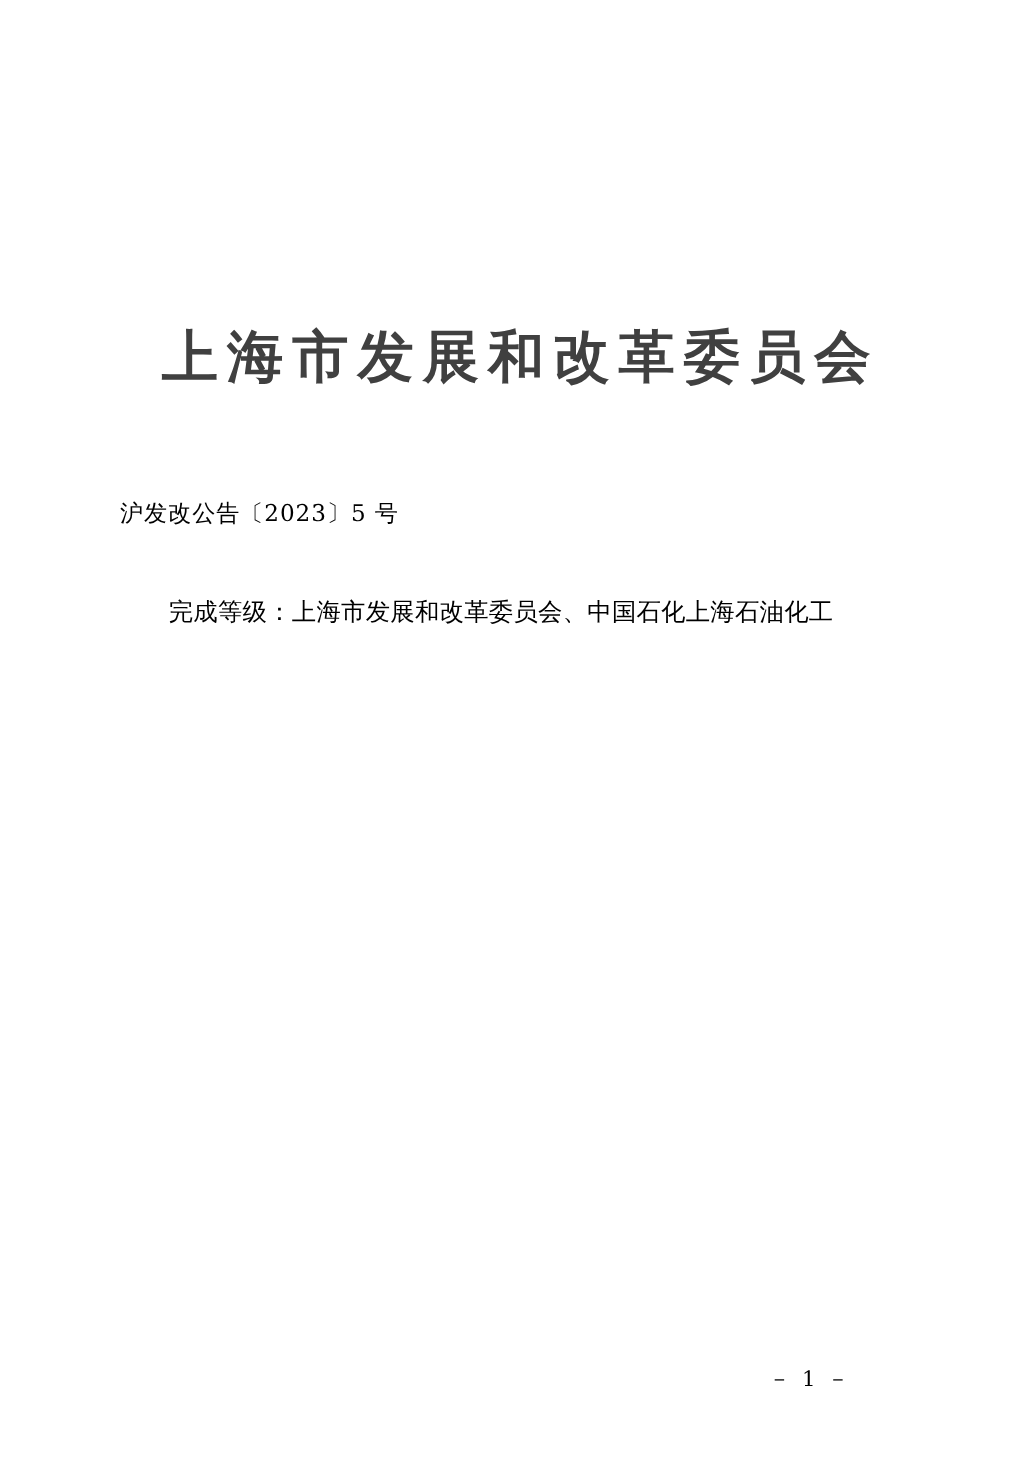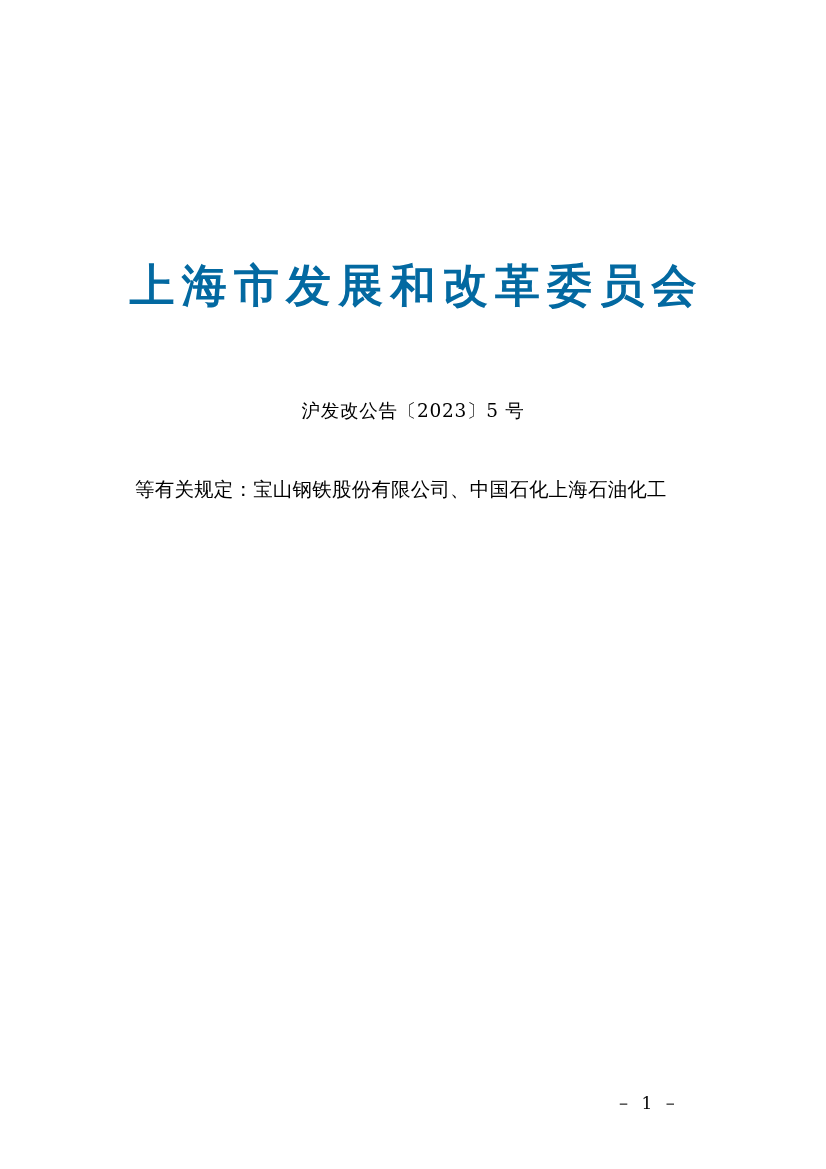--- a/index.html
+++ b/index.html
@@ -20,21 +20,21 @@
     position: absolute;
     left: 0;
     top: 0;
     width: 826px;
     height: 1169px;
     box-sizing: border-box;
     padding: 0 96px;
   }
 
   .doc-title {
-    color: #0369a1;
+    color: #404040;
     font-family: "DejaVu Serif", "Liberation Serif", serif;
     font-weight: bold;
     text-align: center;
     letter-spacing: 0.16em;
     white-space: nowrap;
   }
 
   .title-line1 {
     font-size: 45px;
     line-height: 56px;
@@ -45,21 +45,20 @@
   .title-line2 {
     font-size: 45px;
     line-height: 56px;
     margin-top: 42px;
     letter-spacing: 0.5em;
     padding-left: 0.5em;
   }
 
   .doc-number {
     margin-top: 84px;
-    text-align: center;
     font-size: 18.5px;
     letter-spacing: 0.04em;
     color: #000;
   }
 
   .body-text {
     margin-top: 46px;
     font-size: 19.5px;
     line-height: 42px;
     text-align: justify;
@@ -87,18 +86,18 @@
 <body>
 
 <div class="page">
 
   <div class="doc-title title-line1">上海市发展和改革委员会</div>
 
 
   <div class="doc-number">沪发改公告〔2023〕5 号</div>
 
   <div class="body-text">
-    <p>等有关规定：宝山钢铁股份有限公司、中国石化上海石油化工</p>
+    <p>完成等级：上海市发展和改革委员会、中国石化上海石油化工</p>
   </div>
 
   <div class="page-number">－ 1 －</div>
 
 </div>
 
 </body></html>

